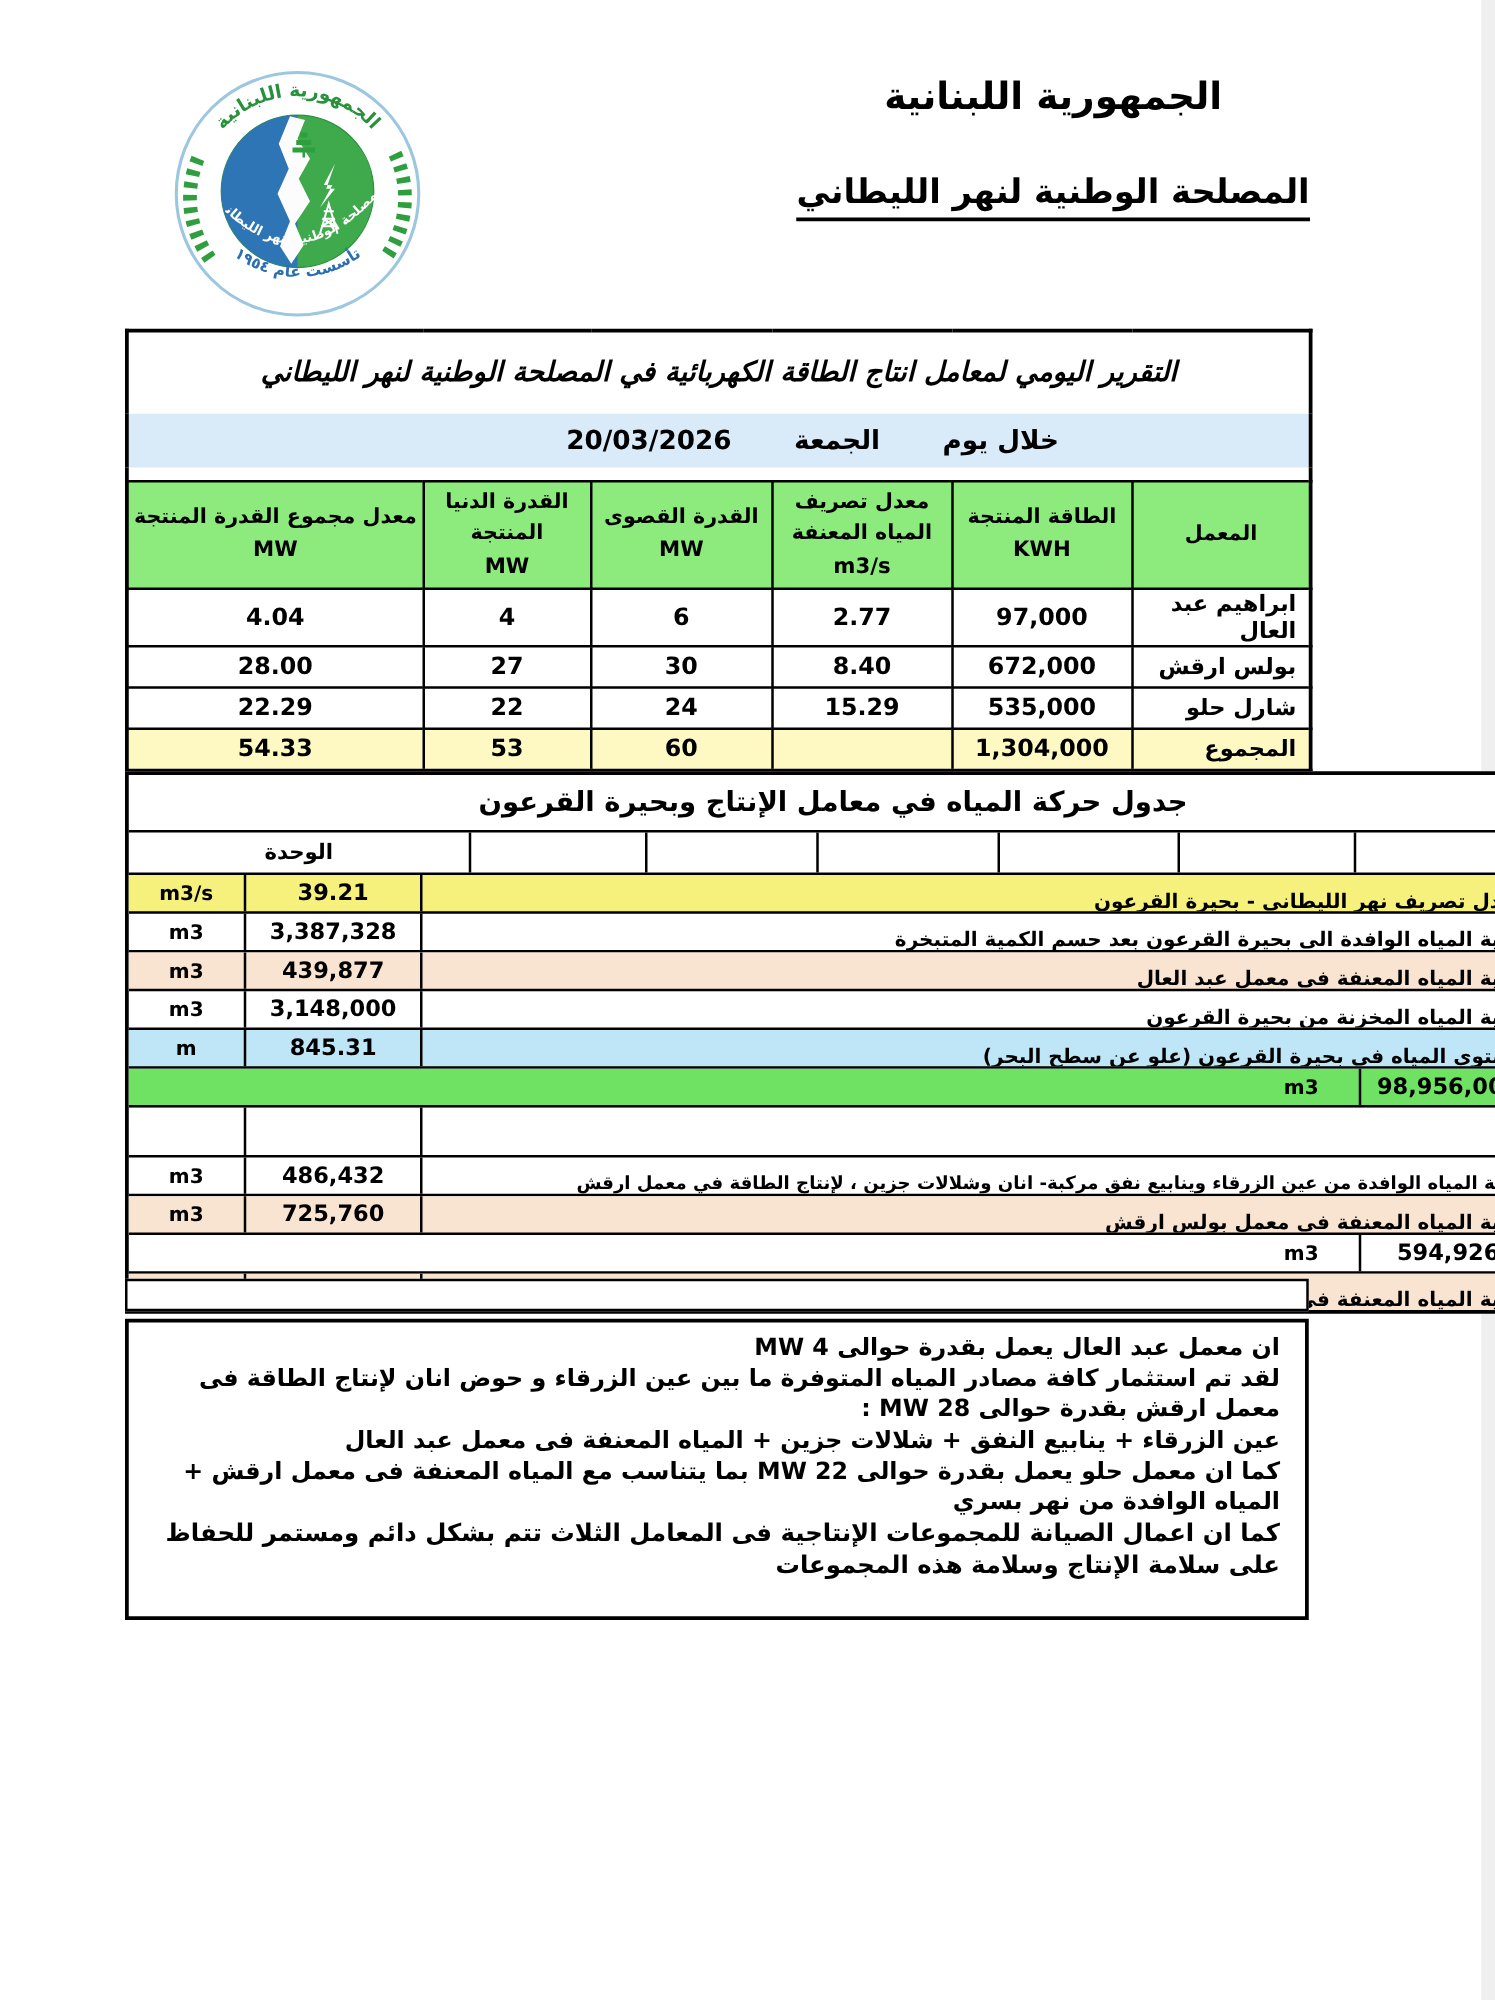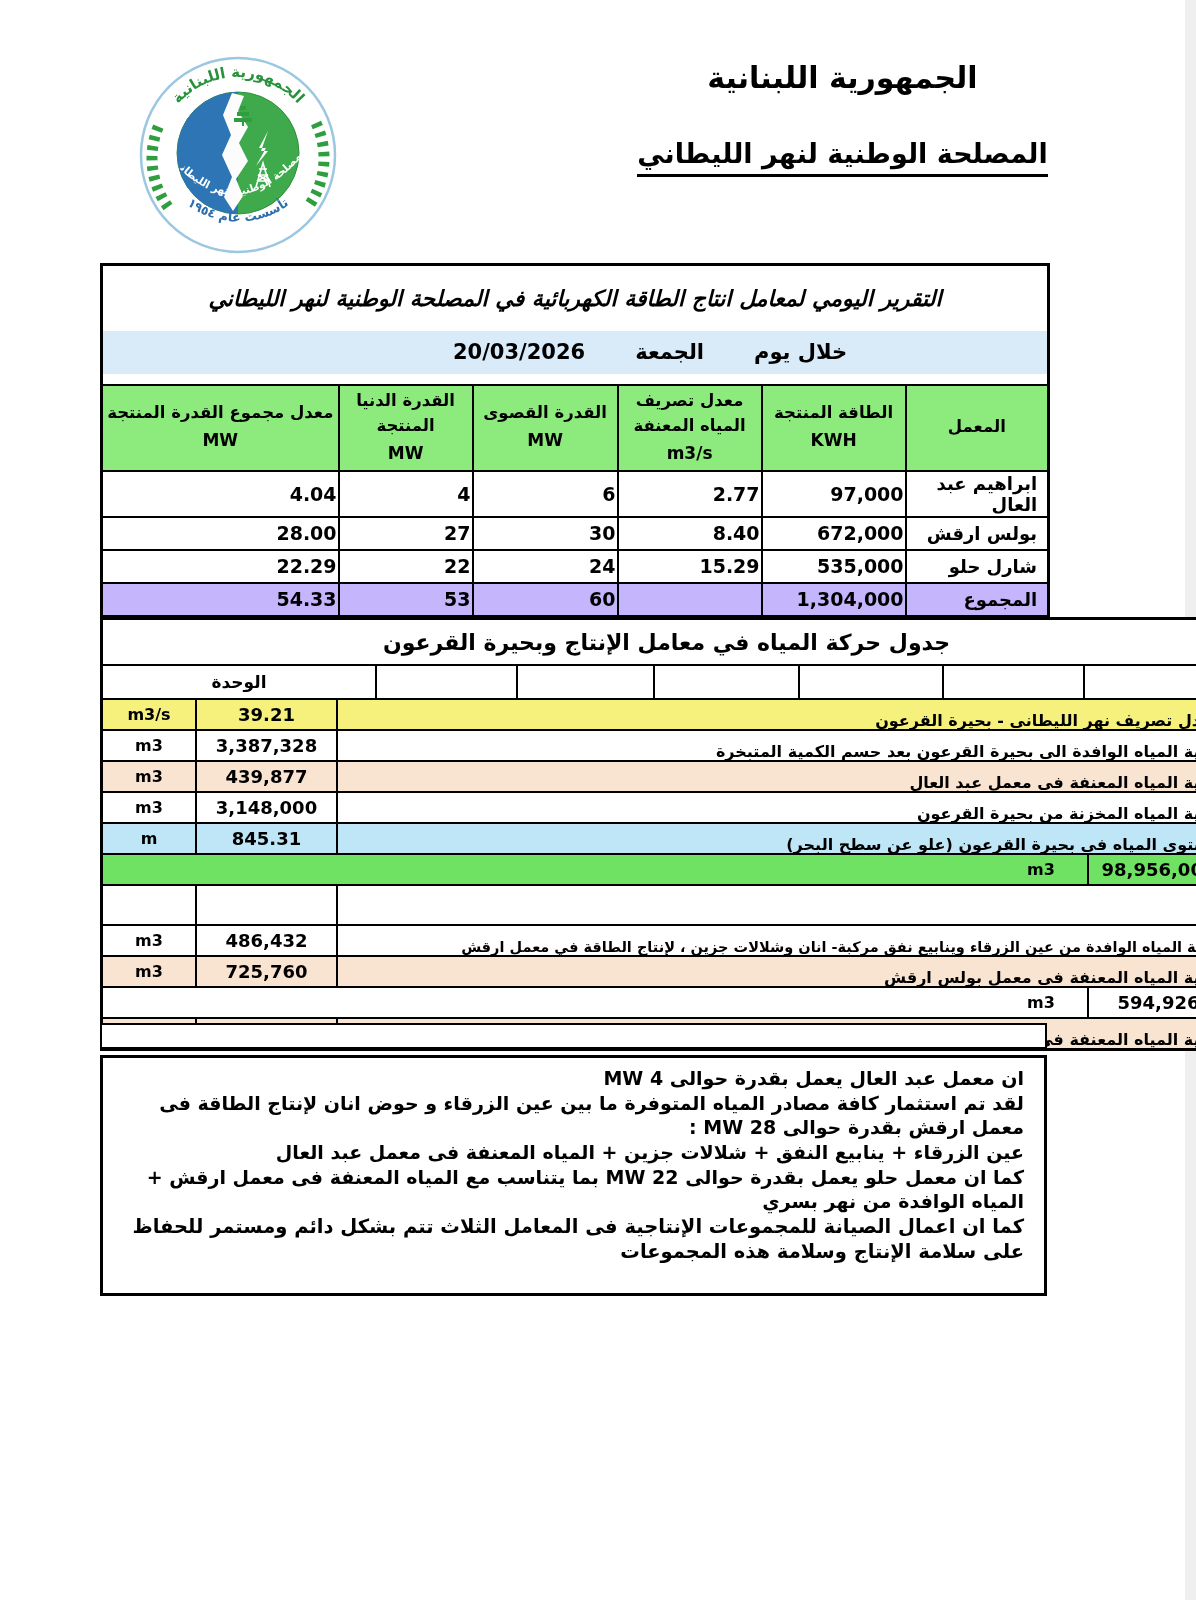--- a/index.html
+++ b/index.html
@@ -23,23 +23,23 @@
   .t1 .free td { border:none; }
   .t1 .title-cell { height:66px; text-align:center; font-size:22px; vertical-align:middle;font-style:italic; }
   .t1 .date-cell  { height:43px; background:#D9EAF8; vertical-align:middle; }
   .date-wrap { display:flex; justify-content:center; gap:50px; font-size:21px; padding-left:150px; align-items:center; }
   .date-num { direction:ltr; }
   .t1 .spacer-cell { height:11px; }
   .t1 th { height:86px; background:#8DEA7D; border:2px solid #000; text-align:center;
            vertical-align:middle; font-size:16.5px; padding:2px 3px; line-height:1.5; }
   .th-unit { direction:ltr; font-size:17px; margin-top:2px; }
   .t1 td.cell { border:2px solid #000; height:33px; vertical-align:middle; }
-  .t1 td.num   { text-align:right; font-size:19px; direction:ltr; }
+  .t1 td.num   { text-align:center; font-size:19px; direction:ltr; }
   .t1 td.plant { text-align:right; padding-left:0; padding-right:10px; font-size:18px; }
-  .t1 tr.total td { background:#c4b5fd; height:34px; }
+  .t1 tr.total td { background:#fef9c3; height:34px; }
 
   
   .t2 { position:absolute; left:100px; top:617px; width:1133px; border:3px solid #000;
         direction:rtl; box-sizing:border-box; background:#fff; }
   .t2-title { height:44px; border-bottom:2.5px solid #000; display:flex; align-items:center;
               justify-content:center; font-size:22px; }
   .t2-row { display:flex; border-bottom:2px solid #000; height:29px; align-items:stretch; }
   .t2-row:last-child { border-bottom:none; }
   .t2-unitrow { height:32px; border-bottom:2.5px solid #000; }
   .t2-unitrow .hc { box-sizing:border-box; display:flex; align-items:center; justify-content:center; font-size:17px; }

